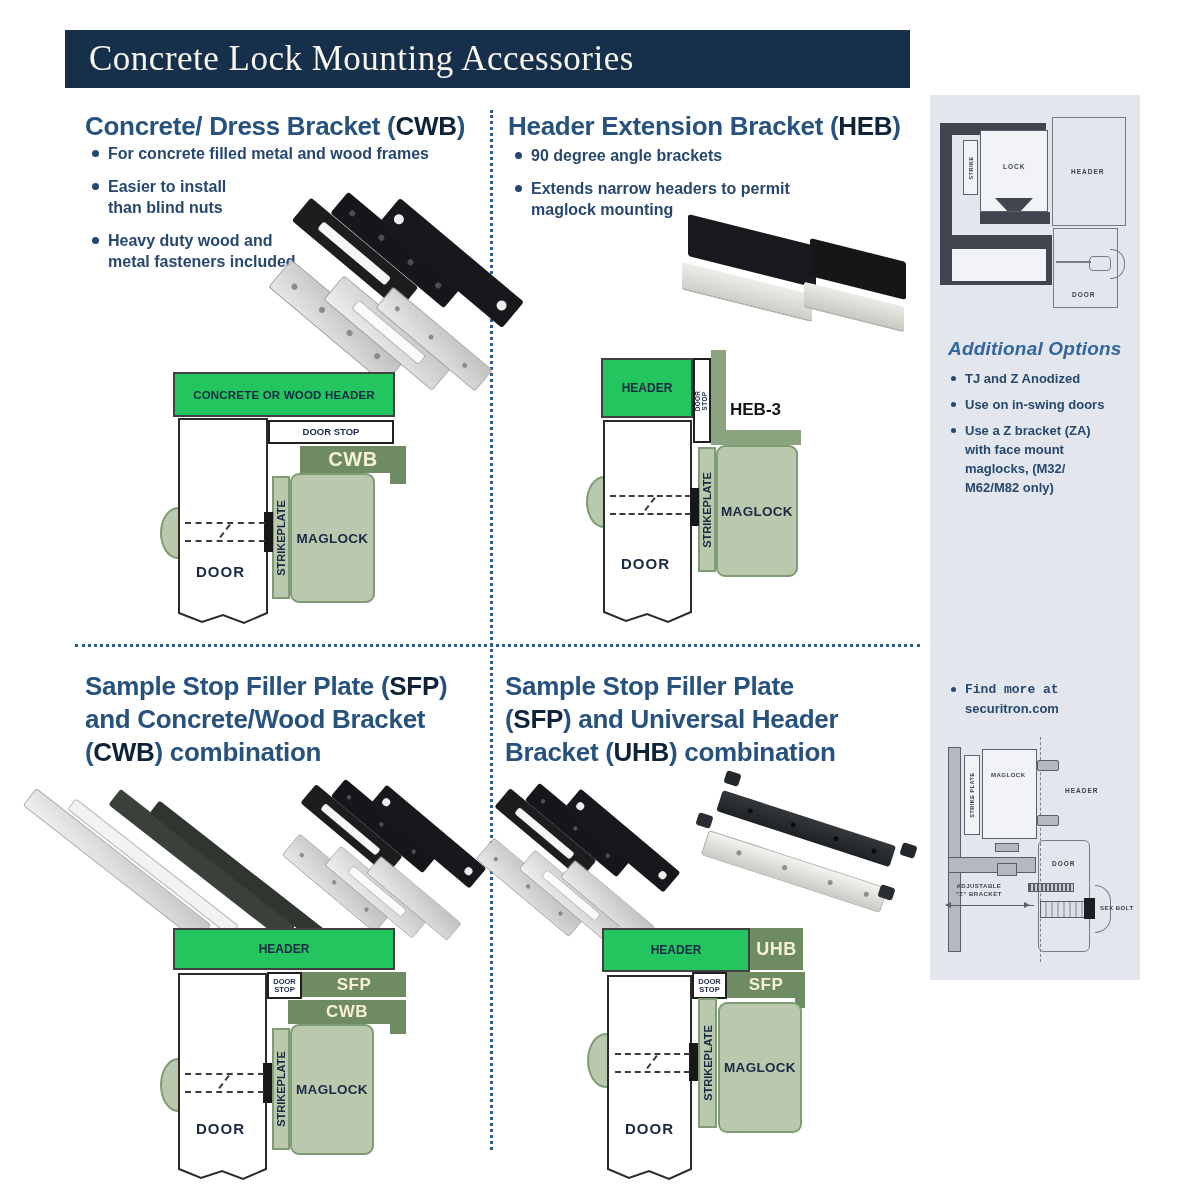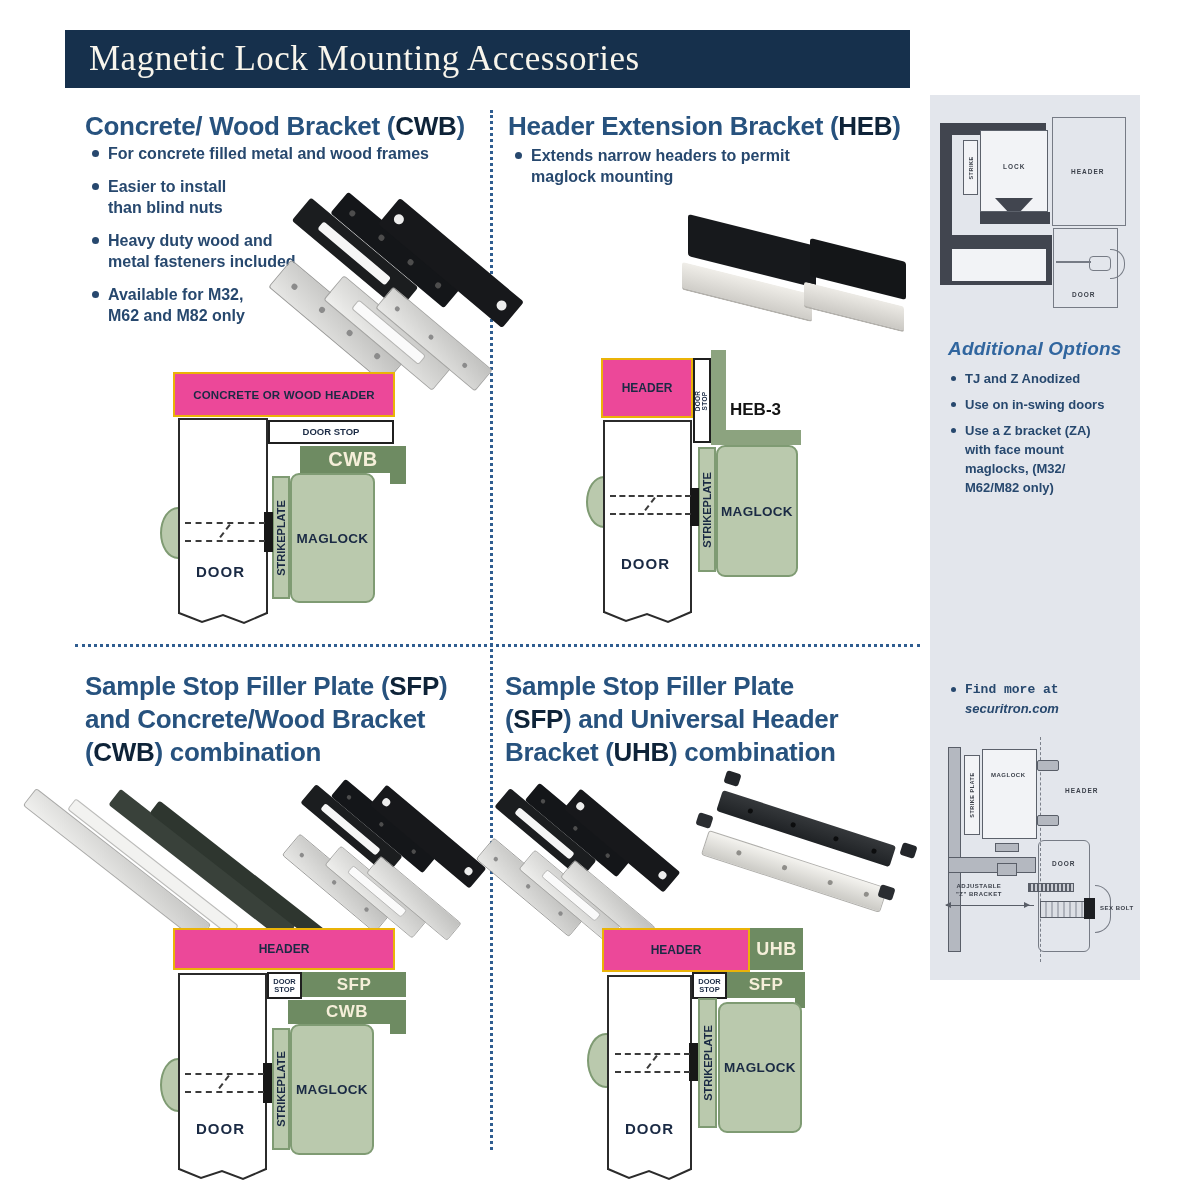--- a/index.html
+++ b/index.html
@@ -21,21 +21,21 @@
     color:#27486e;line-height:21px;white-space:pre-line;}
   ul.blts li:before{content:"";position:absolute;left:4px;top:7px;width:7px;height:7px;border-radius:50%;background:#27486e;}
   ul.side-blts li{font-size:13px;line-height:19px;margin-bottom:7px;padding-left:17px;}
   ul.side-blts li:before{width:5px;height:5px;top:7px;left:3px;}
 
   
   .vdiv{border-left:3px dotted #2f5d90;width:0;}
   .hdiv{border-top:3px dotted #2f5d90;height:0;}
 
   
-  .hdrbox{background:#ec4899;border:2px solid #eab308;box-sizing:border-box;display:flex;align-items:center;justify-content:center;}
+  .hdrbox{background:#22c55e;border:2px solid #404040;box-sizing:border-box;display:flex;align-items:center;justify-content:center;}
   .hdrbox span{font-weight:bold;color:#1a2a44;}
   .door{background:#fff;border:2px solid #2b2b2b;border-bottom:none;box-sizing:border-box;z-index:2;}
   .door-label{font-weight:bold;color:#1a2a44;font-size:15px;letter-spacing:1px;z-index:4;}
   .zig{position:absolute;z-index:2;}
   .knob{background:#bac9ad;border:2px solid #7f9b73;border-radius:50%;z-index:1;box-sizing:border-box;}
   .greenbar{background:#6e8b62;display:flex;align-items:center;justify-content:center;z-index:2;}
   .greenbar span{color:#f5efd9;font-weight:bold;letter-spacing:.5px;}
   .maglock{background:#bac9ad;border:2px solid #7f9b73;border-radius:9px;box-sizing:border-box;z-index:2;
     display:flex;align-items:center;justify-content:center;}
   .maglock span{font-weight:bold;color:#1a2a44;font-size:13.5px;letter-spacing:.3px;}
@@ -57,37 +57,35 @@
   .sb-dark{background:#41454f;position:absolute;}
   .sb-box{position:absolute;background:#f2f3f6;border:1px solid #5c616b;box-sizing:border-box;}
   .sb-out{position:absolute;border:1px solid #767b85;box-sizing:border-box;}
   .sb-lbl{position:absolute;color:#3a3f49;font-weight:bold;letter-spacing:.5px;}
   #addl-head{font-style:italic;font-weight:bold;font-size:19px;color:#31669f;letter-spacing:.2px;}
   .gray-metal{position:absolute;background:#b4b8c0;border:1px solid #595e68;box-sizing:border-box;}
 </style>
 </head>
 <body>
 
-<div id="titlebar" class="abs">Magnetic Lock Mounting Accessories</div>
+<div id="titlebar" class="abs">Concrete Lock Mounting Accessories</div>
 
 <div class="abs vdiv" style="left:490px;top:110px;height:1040px;"></div>
 <div class="abs hdiv" style="left:75px;top:644px;width:845px;"></div>
 
 <div class="abs sec-title" style="left:85px;top:110px;width:410px;">
-  <span>Concrete/ Wood Bracket (</span><b>CWB</b><span>)</span>
+  <span>Concrete/ Dress Bracket (</span><b>CWB</b><span>)</span>
 </div>
 <ul class="abs blts" style="left:88px;top:143px;width:370px;">
 
 <li>For concrete filled metal  and wood frames</li>
     <li>Easier to install
 than blind nuts</li>
     <li>Heavy duty wood and
 metal fasteners included</li>
-    <li>Available for M32,
-M62 and M82 only</li>
   </ul>
 
 <div class="abs" style="left:312px;top:178px;width:190px;height:180px;">
   <div class="plate" style="left:28px;top:6px;width:30px;height:140px;background:#1b1d1f;transform:rotate(-50deg);">
     <div class="plate" style="left:10px;top:25px;width:10px;height:88px;background:#f6f6f6;"></div>
   </div>
   <div class="plate" style="left:70px;top:-2px;width:28px;height:148px;background:#141619;transform:rotate(-50deg);">
     <div class="hole" style="left:11px;top:14px;width:6px;height:6px;background:#4d4d4d;"></div>
     <div class="hole" style="left:11px;top:52px;width:6px;height:6px;background:#4d4d4d;"></div>
     <div class="hole" style="left:11px;top:90px;width:6px;height:6px;background:#4d4d4d;"></div>
@@ -111,20 +109,21 @@
     <div class="hole" style="left:10px;top:58px;width:5px;height:5px;background:#8b8b8b;"></div>
     <div class="hole" style="left:10px;top:102px;width:5px;height:5px;background:#8b8b8b;"></div>
   </div>
 </div>
 
 <div class="abs sec-title" style="left:508px;top:110px;width:400px;">
   <span>Header Extension Bracket (</span><b>HEB</b><span>)</span>
 </div>
 <ul class="abs blts" style="left:511px;top:145px;width:370px;">
 
+<li>90 degree angle brackets</li>
     <li>Extends narrow headers to permit
 maglock mounting</li>
   </ul>
 
 <div class="abs" style="left:688px;top:216px;width:225px;height:140px;">
   <div class="plate" style="left:0px;top:14px;width:128px;height:42px;background:#17191c;transform:skewY(14deg);"></div>
   <div class="plate" style="left:-6px;top:62px;width:130px;height:26px;background:linear-gradient(#f0eee9,#cfcdc8);border-bottom:2px solid #b3b1ac;transform:skewY(14deg);"></div>
   <div class="plate" style="left:122px;top:34px;width:96px;height:38px;background:#141618;transform:skewY(14deg);"></div>
   <div class="plate" style="left:116px;top:78px;width:100px;height:24px;background:linear-gradient(#edebe6,#cbc9c4);border-bottom:2px solid #b3b1ac;transform:skewY(14deg);"></div>
 </div>
@@ -364,21 +363,21 @@
   <ul class="abs blts side-blts" style="left:18px;top:274px;width:180px;">
 
   <li>TJ and Z Anodized</li>
       <li>Use on in-swing doors</li>
       <li>Use a Z bracket (ZA)
 with face mount
 maglocks, (M32/
 M62/M82 only)</li>
     </ul>
   <ul class="abs blts side-blts" style="left:18px;top:585px;width:180px;">
-    <li><span style="display:block;font-family:Liberation Mono, monospace;">Find more at</span><span style="display:block;font-weight:bold;font-style:italic;">securitron.com</span></li>
+    <li><span style="display:block;font-family:Liberation Mono, monospace;">Find more at</span><span style="display:block;font-weight:bold;">securitron.com</span></li>
   </ul>
 
   <div class="abs" style="left:10px;top:640px;width:190px;height:235px;">
     <div class="abs" style="left:100px;top:2px;height:225px;border-left:1px dashed #7b808a;"></div>
     <div class="gray-metal" style="left:8px;top:12px;width:13px;height:205px;"></div>
     <div class="gray-metal" style="left:8px;top:122px;width:88px;height:16px;"></div>
     <div class="sb-box" style="left:24px;top:20px;width:16px;height:80px;">
       <span class="vtext sb-lbl" style="font-size:5.5px;">STRIKE PLATE</span>
     </div>
     <div class="sb-box" style="left:42px;top:14px;width:55px;height:90px;">

